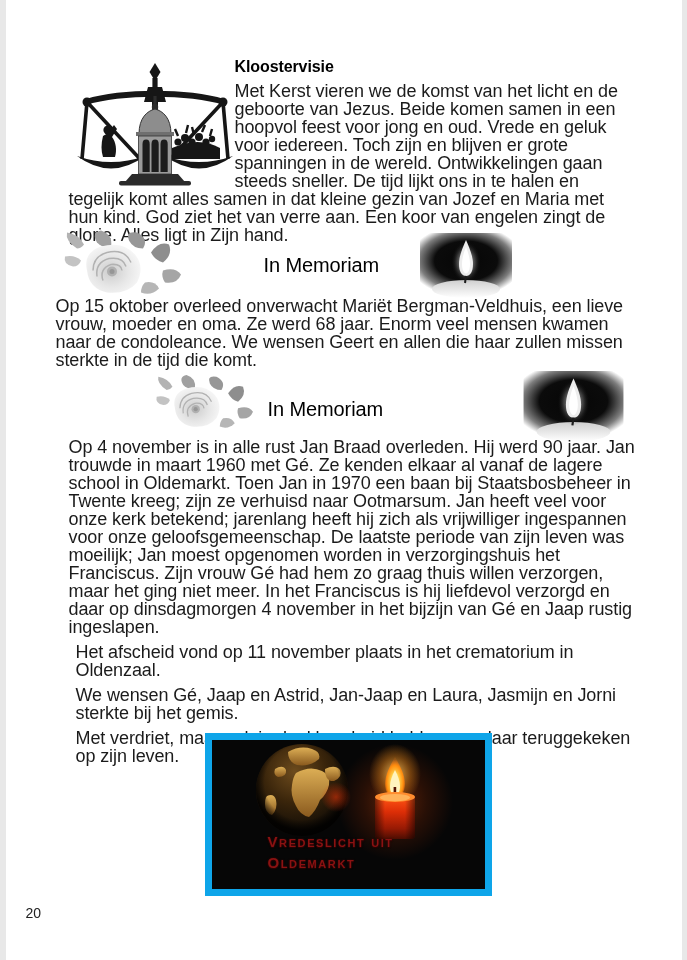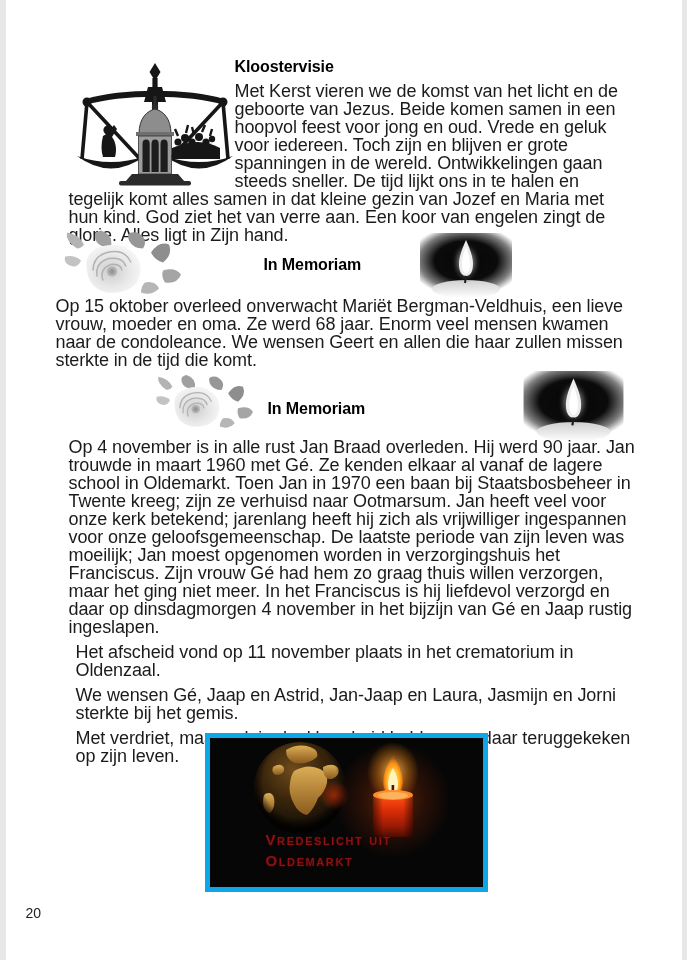--- a/index.html
+++ b/index.html
@@ -11,21 +11,21 @@
     color:#1b1b1b;
     overflow:hidden;
     margin:0 auto;
   }
   .abs{position:absolute;}
   h2.sec-title{
     font-size:16px;line-height:20px;font-weight:bold;color:#000;
     margin:0 0 5px 0;letter-spacing:-0.1px;
   }
   h3.mem-title{
-    font-size:16px;line-height:18px;font-weight:bold;color:#000;margin:0;
+    font-size:20px;line-height:18px;font-weight:normal;color:#000;margin:0;
     letter-spacing:-0.1px;
   }
   p.body-text, div.body-line{
     font-size:18px;line-height:18px;margin:0;
     letter-spacing:-0.1px;
     text-align:left;
   }
   p.body-text{margin:0 0 0 0;}
   .float-spacer{float:left;width:166px;height:131px;}
   #section1{left:63px;top:57px;width:566px;}
@@ -36,21 +36,21 @@
   #mem1-body{left:50px;top:297px;width:575px;}
   #rose2-wrap{left:149px;top:369px;width:103px;height:67px;}
   #mem2-title{left:262px;top:400px;}
   #candle2-wrap{left:509px;top:371px;width:117px;height:63px;}
   #mem2-body{left:63px;top:438px;width:575px;}
   #mem2-body .body-line{margin:7px;}
   #section4{left:63px;top:648px;width:575px;}
   #section4 h2.sec-title{margin-bottom:3px;}
   #bethlehem-image{
     left:199px;top:733px;width:273px;height:149px;
-    background:#060606;border:5px solid #0ea5e9;
+    background:#060606;border:7px solid #0ea5e9;
   }
   #bethlehem-image svg{display:block;}
   .caption{
     position:absolute;left:56px;
     font-weight:bold;font-variant:small-caps;
     font-size:15px;line-height:16px;letter-spacing:1.6px;
     color:#8a1212;text-shadow:0 1px 1px #2a0202, 0 0 2px #450808;
   }
   #caption-line1{top:94px;}
   #caption-line2{top:115px;}

